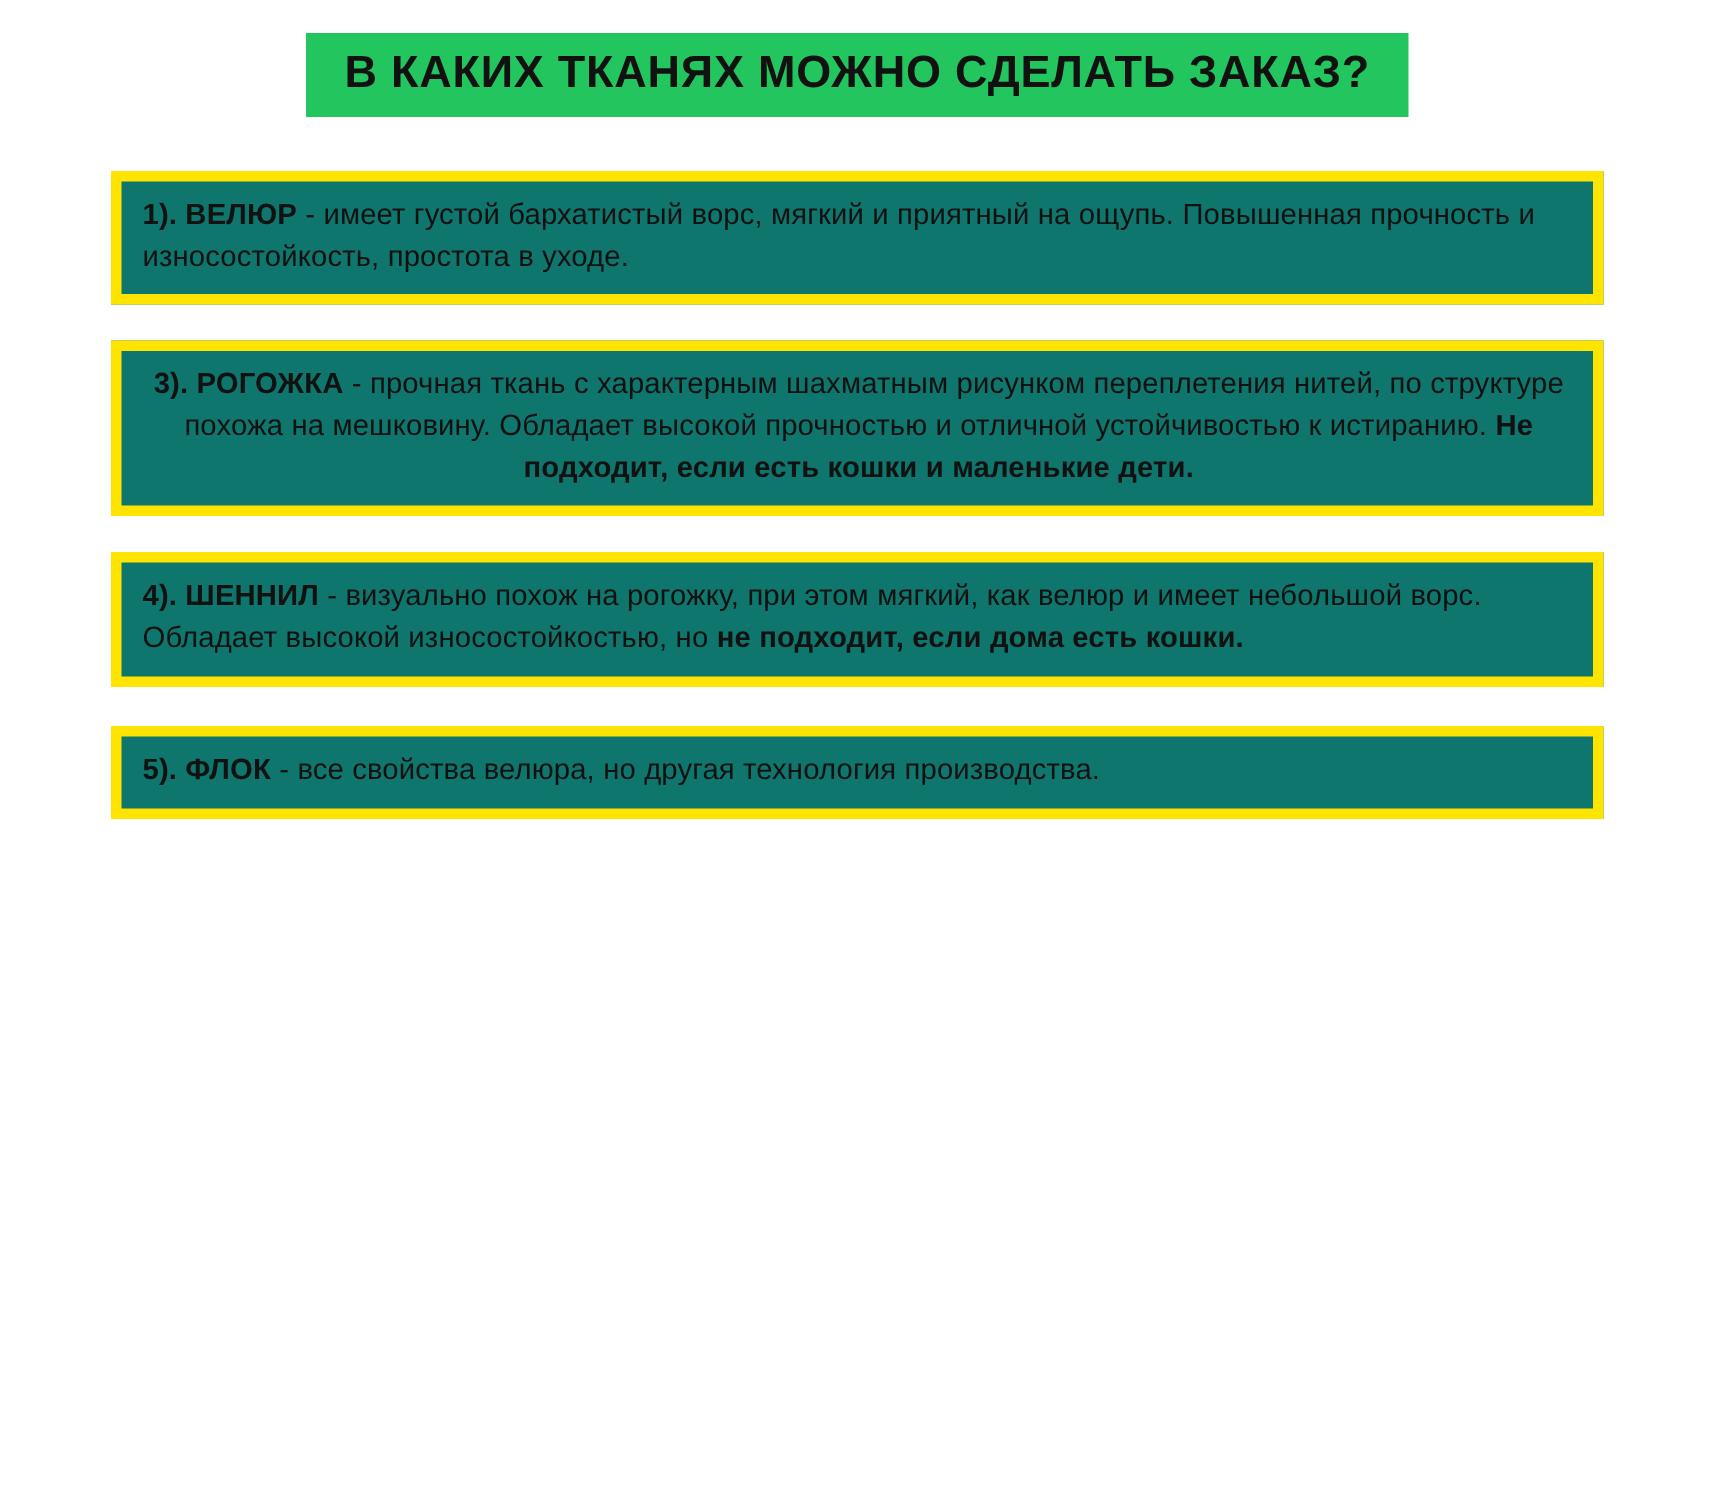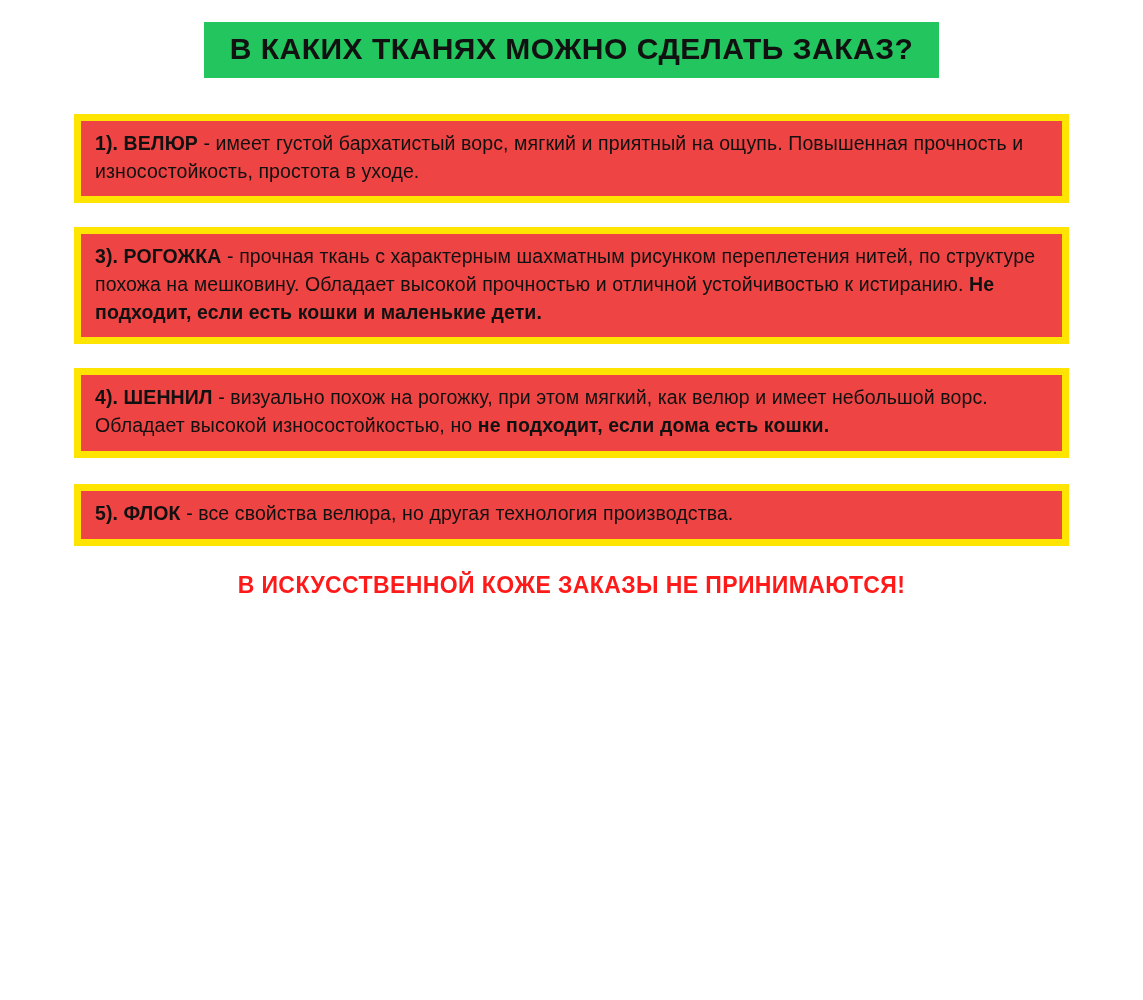--- a/index.html
+++ b/index.html
@@ -36,21 +36,21 @@
     line-height: 1.0;
     white-space: nowrap;
   }
   .cards {
     margin-top: 36px;
     padding: 0 74px;
     box-sizing: border-box;
   }
   .card {
     border: 7px solid #ffe400;
-    background: #ef4444;
+    background: #0f766e;
     box-sizing: border-box;
     padding: 9px 12px 11px 14px;
     margin-bottom: 22px;
   }
   .card p {
     margin: 0;
     font-size: 19.5px;
     line-height: 1.42;
     color: #111111;
     letter-spacing: 0.1px;
@@ -65,21 +65,21 @@
     text-align: center;
     margin-top: 16px;
     color: #ff1a1a;
     font-size: 23px;
     font-weight: bold;
     letter-spacing: 0.4px;
   }
   
   .card.c1 { margin-bottom: 24px; }
   .card.c2 { margin-bottom: 24px; }
-  .card.c3 { margin-bottom: 24px; }
+  .card.c3 { margin-bottom: 24px; text-align: center; }
   .card.c4 { margin-bottom: 26px; }
   .card.c5 { margin-bottom: 26px; }
   .card.c6 { margin-bottom: 0; }
 </style>
 </head>
 <body>
 
 <div class="page">
 
   <div class="title-wrap">
@@ -109,15 +109,14 @@
 
     <div class="card c5">
       <p>
         <span class="lead">5). ФЛОК</span><span> - все свойства велюра, но другая технология производства.</span><span class="bold"></span>
       </p>
     </div>
 
 
   </div>
 
-  <div class="footer">В ИСКУССТВЕННОЙ КОЖЕ ЗАКАЗЫ НЕ ПРИНИМАЮТСЯ!</div>
 
 </div>
 
 </body></html>

